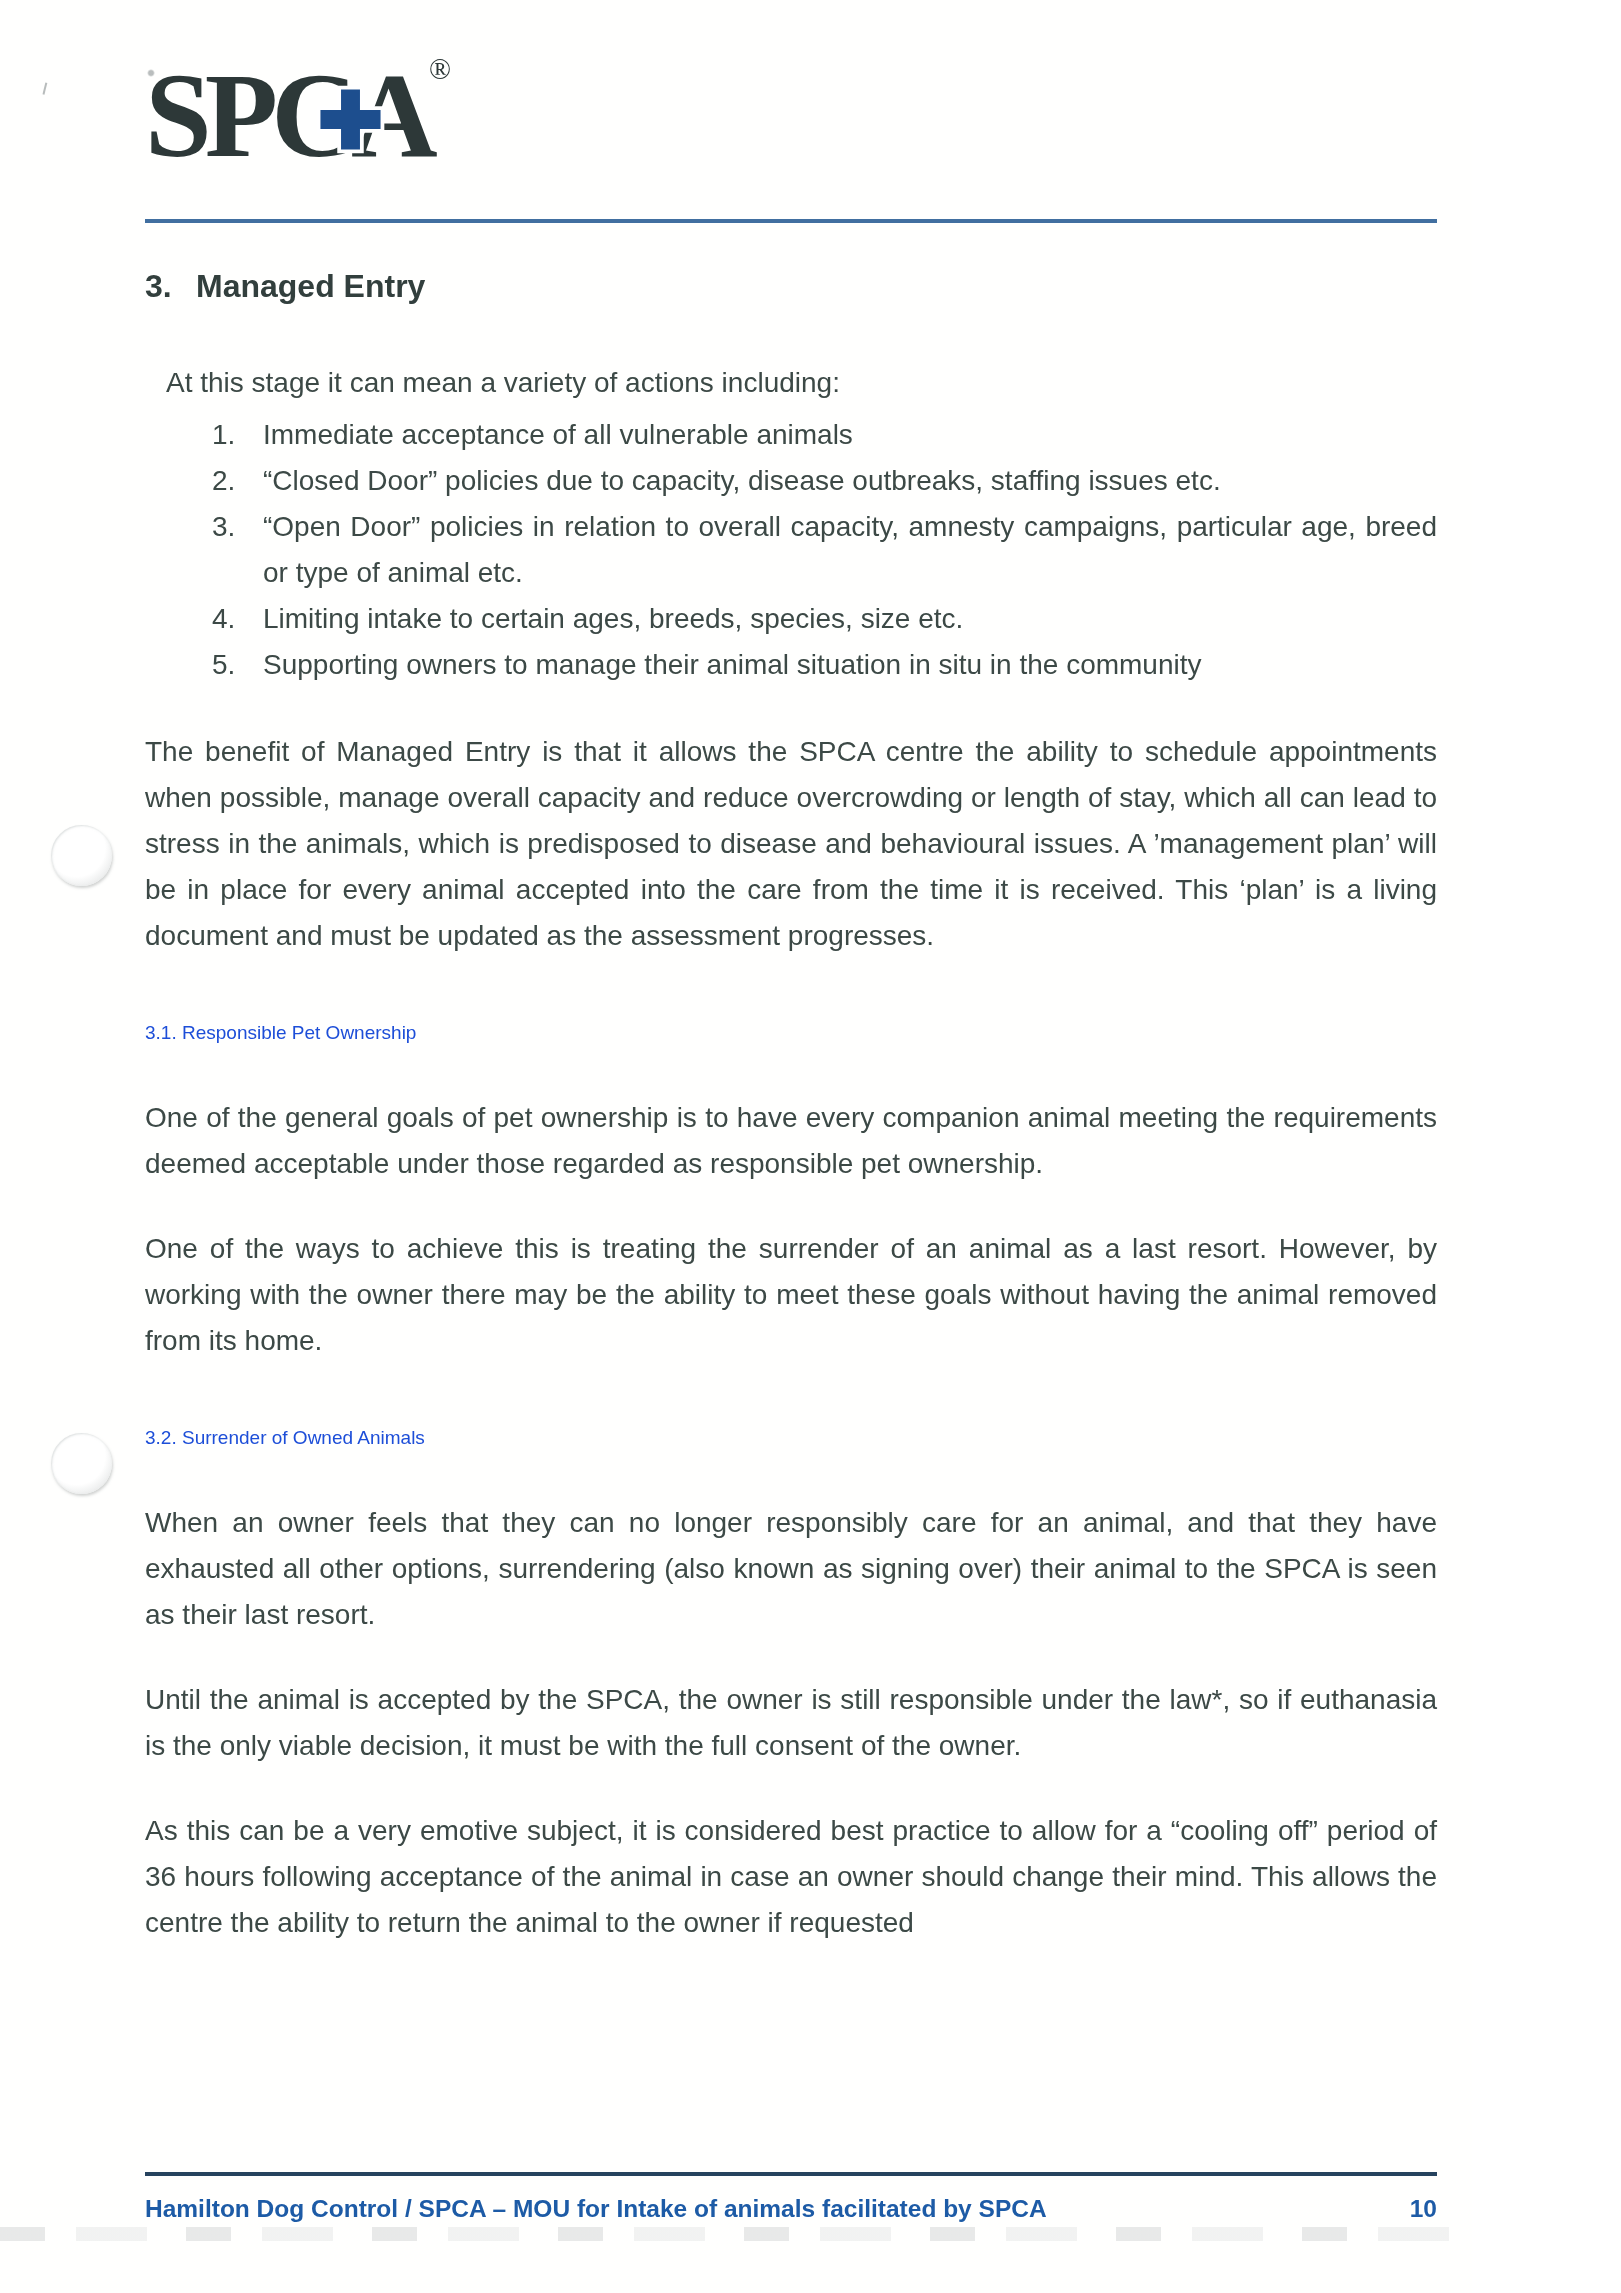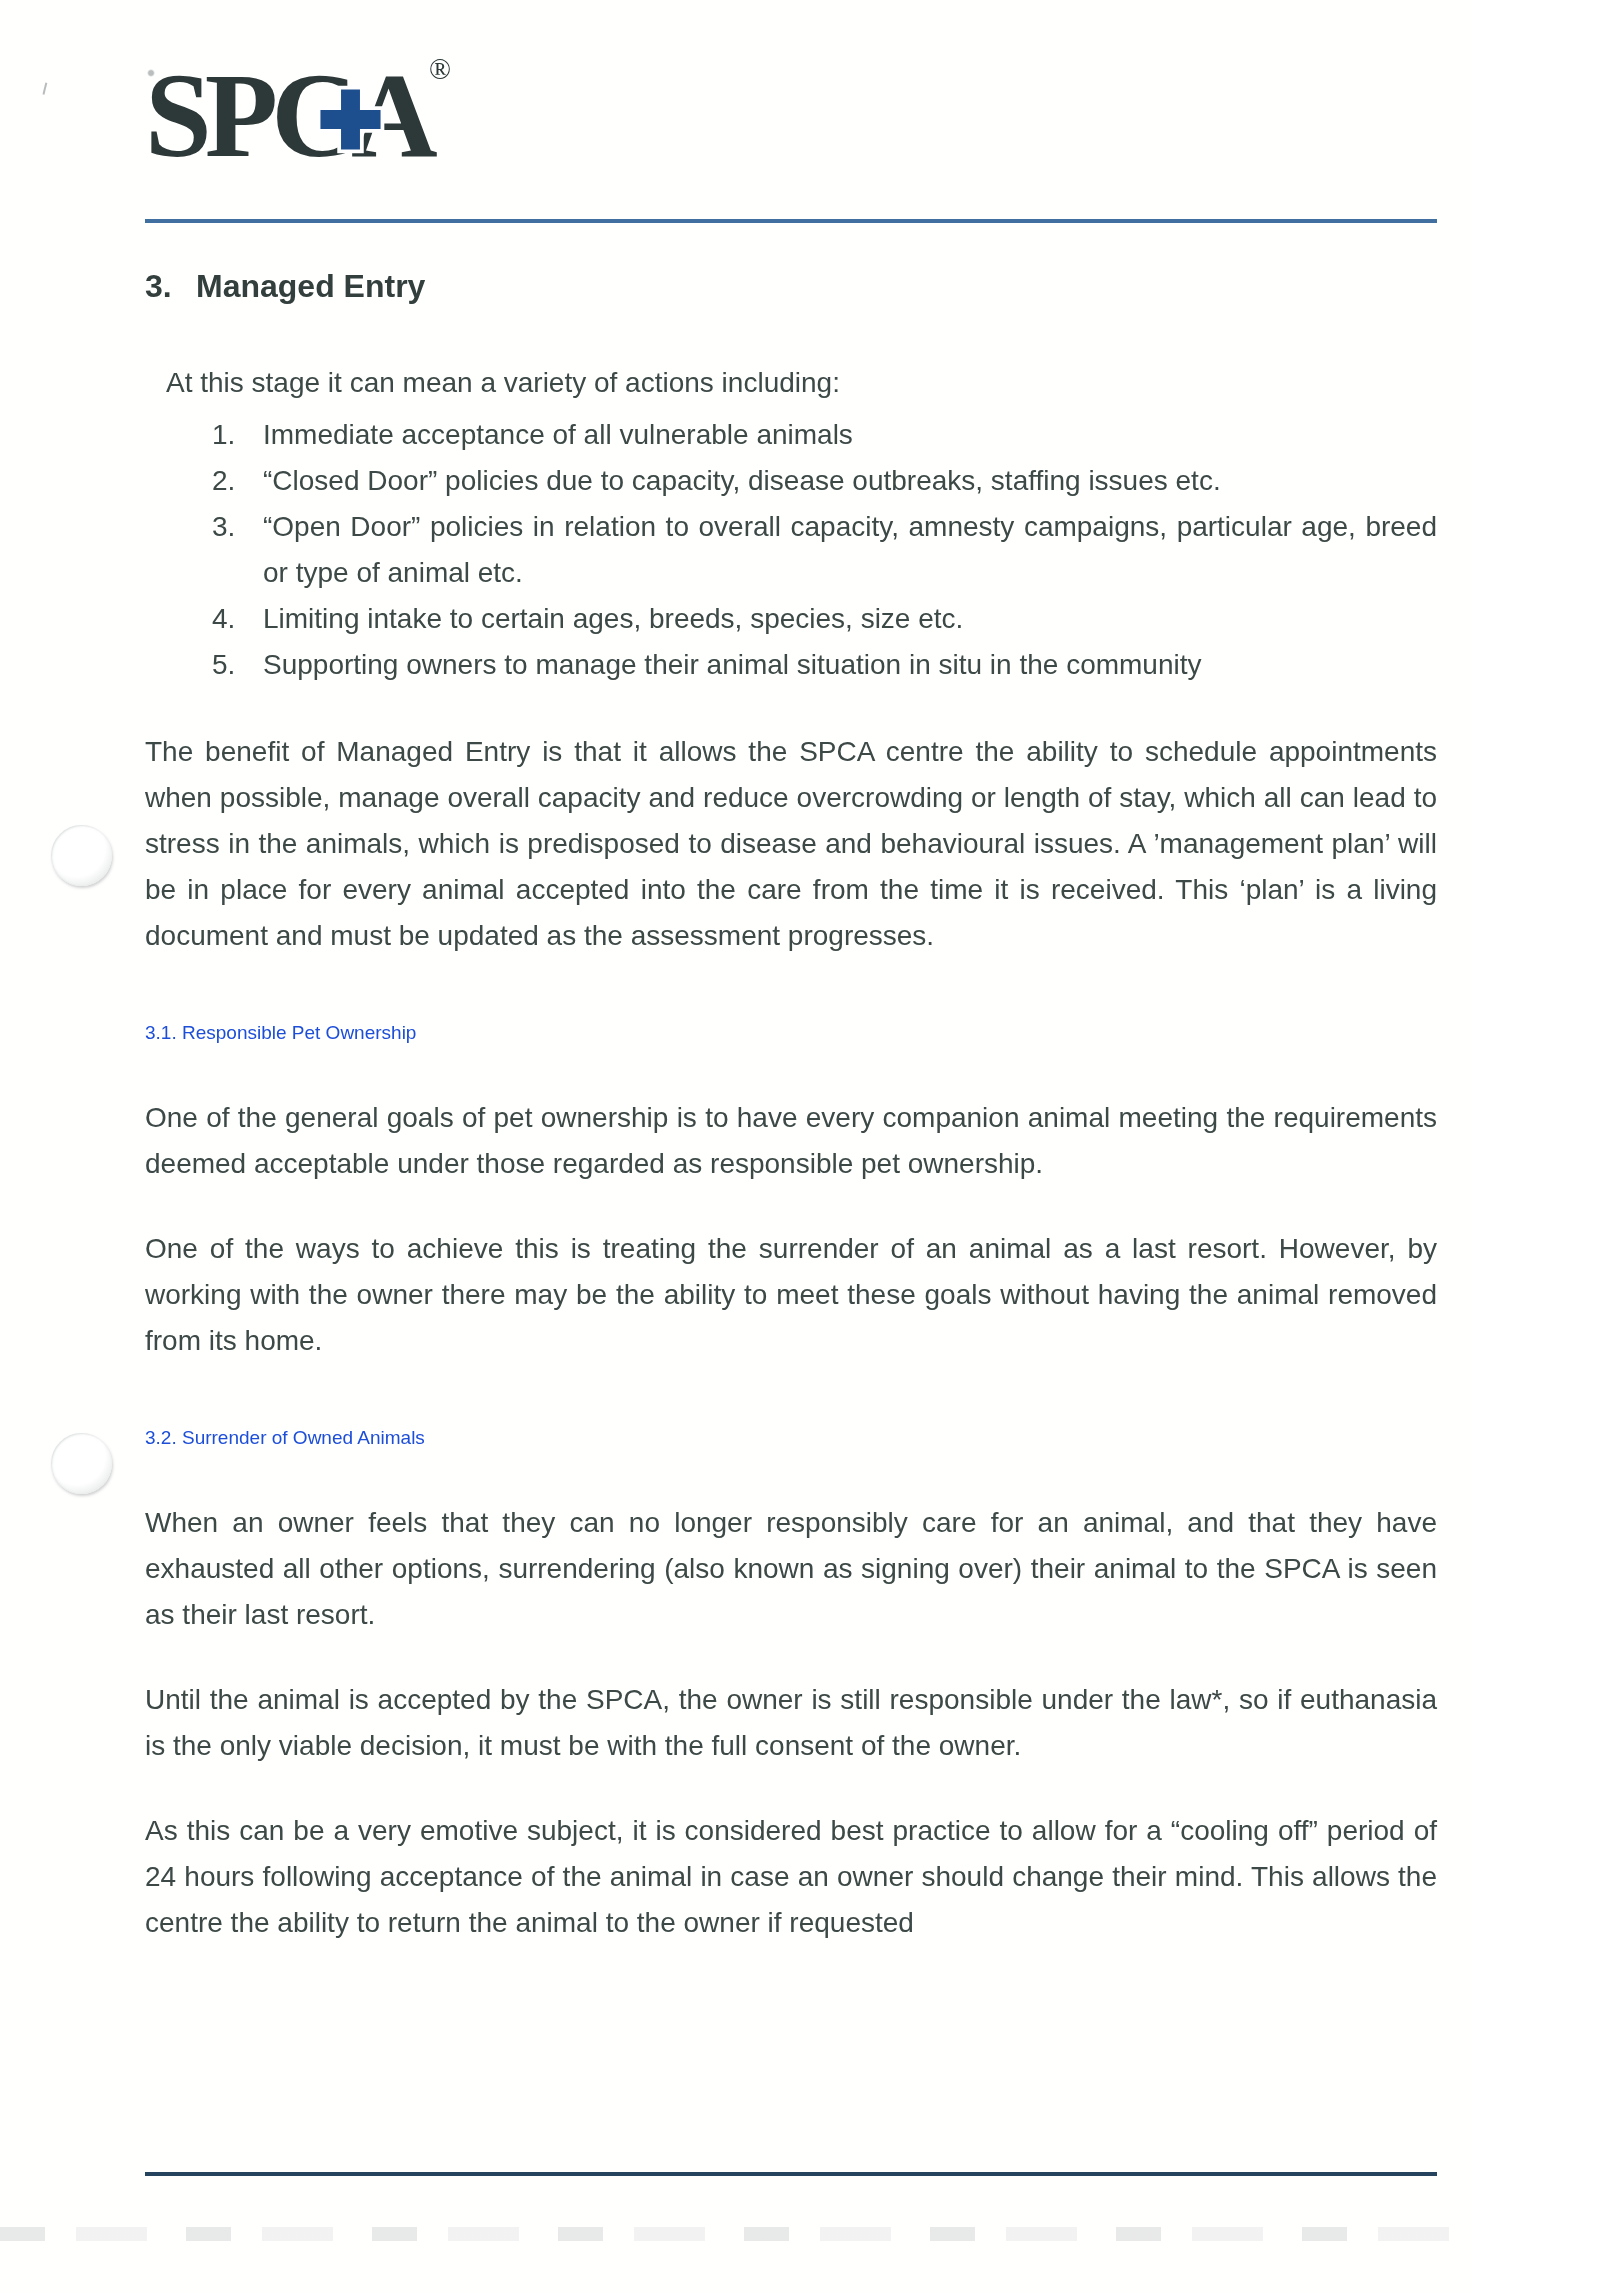--- a/index.html
+++ b/index.html
@@ -199,22 +199,26 @@
 
     <p class="para">The benefit of Managed Entry is that it allows the SPCA centre the ability to schedule appointments when possible, manage overall capacity and reduce overcrowding or length of stay, which all can lead to stress in the animals, which is predisposed to disease and behavioural issues. A ’management plan’ will be in place for every animal accepted into the care from the time it is received. This ‘plan’ is a living document and must be updated as the assessment progresses.</p>
 
     <div class="h2">3.1. Responsible Pet Ownership</div>
     <p class="para">One of the general goals of pet ownership is to have every companion animal meeting the requirements deemed acceptable under those regarded as responsible pet ownership.</p>
     <p class="para">One of the ways to achieve this is treating the surrender of an animal as a last resort. However, by working with the owner there may be the ability to meet these goals without having the animal removed from its home.</p>
 
     <div class="h2">3.2. Surrender of Owned Animals</div>
     <p class="para">When an owner feels that they can no longer responsibly care for an animal, and that they have exhausted all other options, surrendering (also known as signing over) their animal to the SPCA is seen as their last resort.</p>
     <p class="para">Until the animal is accepted by the SPCA, the owner is still responsible under the law*, so if euthanasia is the only viable decision, it must be with the full consent of the owner.</p>
-    <p class="para">As this can be a very emotive subject, it is considered best practice to allow for a “cooling off” period of 24 hours following acceptance of the animal in case an owner should change their mind. This allows the centre the ability to return the animal to the owner if requested</p>
+    <p class="para">As this can be a very emotive subject, it is considered best practice to allow for a “cooling off” period of 36 hours following acceptance of the animal in case an owner should change their mind. This allows the centre the ability to return the animal to the owner if requested</p>
 
   </div>
 
   <div class="footer">
     <div class="footer-rule"></div>
+    <div class="footer-row">
+      <span>Hamilton Dog Control / SPCA – MOU for Intake of animals facilitated by SPCA</span>
+      <span>10</span>
+    </div>
   </div>
 
 </div>
 
 
 </body></html>

